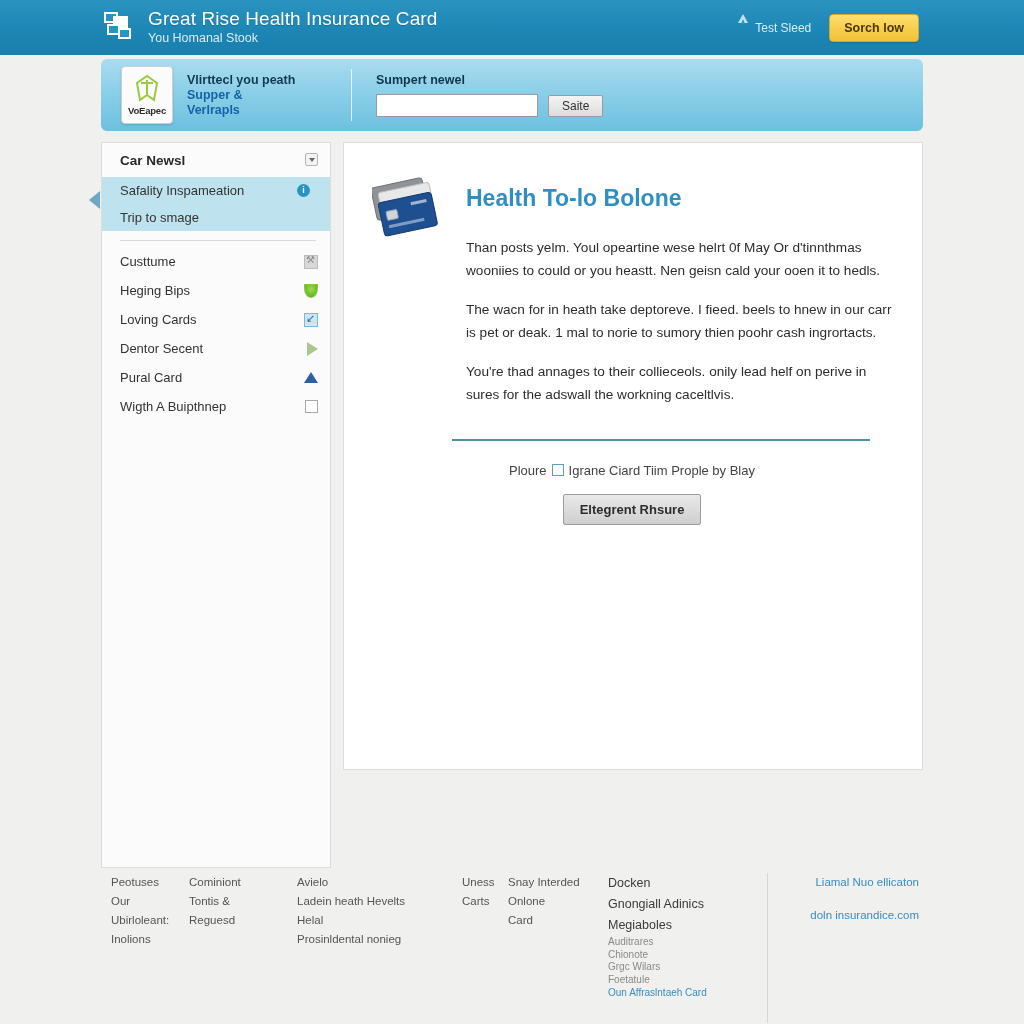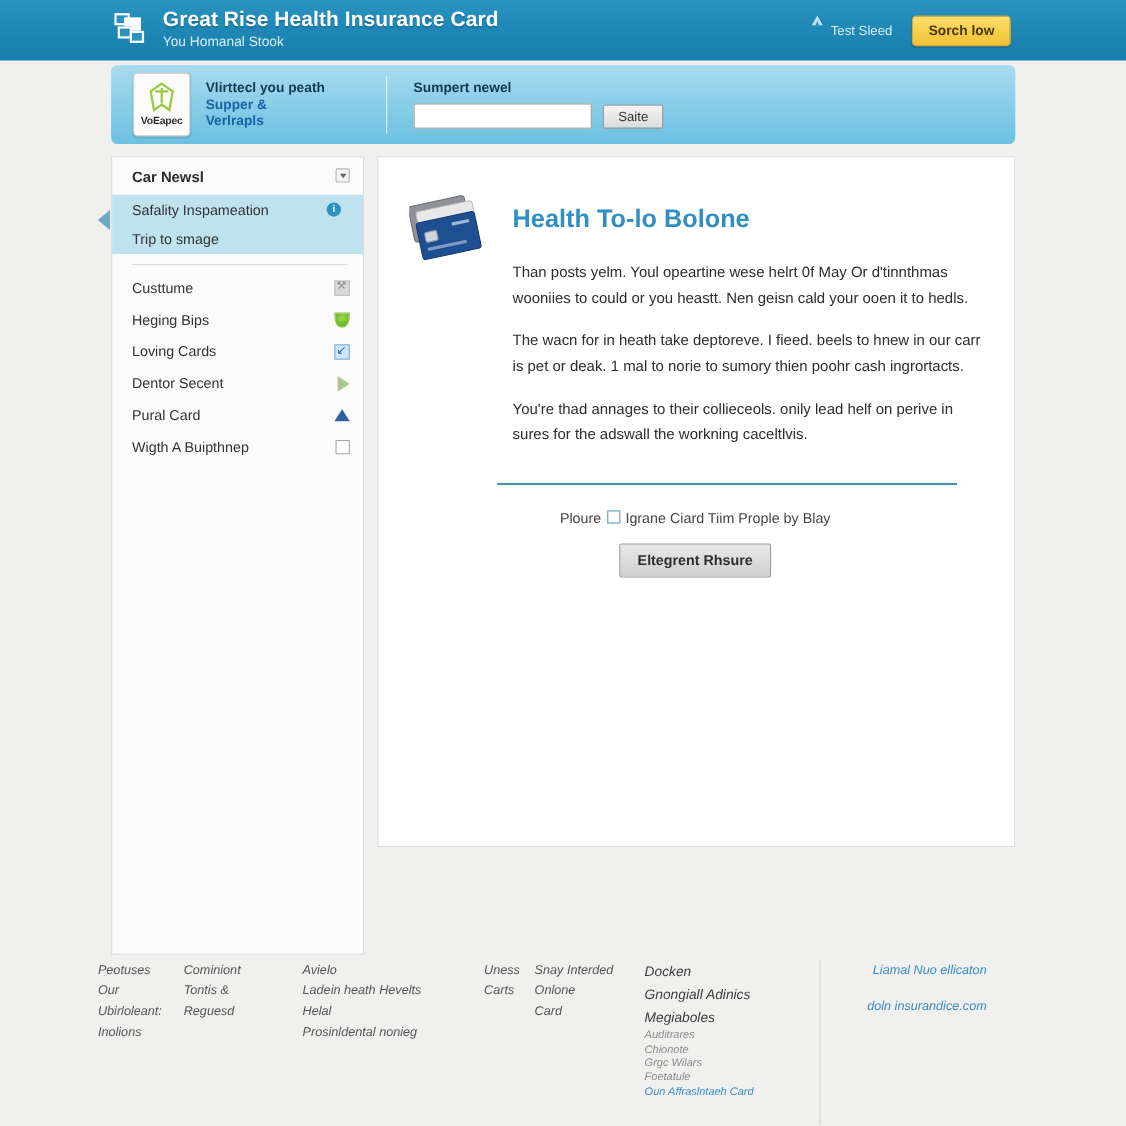--- a/index.html
+++ b/index.html
@@ -20,21 +20,21 @@
   .brand-logo { width: 34px; height: 34px; position: relative; margin-top: 4px; }
   .brand-logo i {
     position: absolute; display: block; border: 2px solid #ffffff; background: #2a93c0;
   }
   .brand-logo i.c1 { width: 14px; height: 11px; left: 0px;  top: 2px; }
   .brand-logo i.c2 { width: 15px; height: 12px; left: 9px;  top: 6px; background:#ffffff; border-color:#ffffff;}
   .brand-logo i.c3 { width: 13px; height: 11px; left: 3px;  top: 14px; }
   .brand-logo i.c4 { width: 13px; height: 11px; left: 14px; top: 18px; }
   .brand-text { margin-left: 10px; }
   .brand-title {
-    color: #ffffff; font-size: 19px; font-weight: bold; letter-spacing: .1px;
+    color: #ffffff; font-size: 19px; font-weight: normal; letter-spacing: .1px;
     text-shadow: 0 1px 1px rgba(0,0,0,.18); line-height: 22px; padding-top: 2px;
   }
   .brand-sub { color: #d6edf7; font-size: 12.5px; line-height: 15px; margin-top: 1px; }
 
   .header-right {
     position: absolute; right: 105px; top: 0; height: 55px;
     display: flex; align-items: center; gap: 18px;
   }
   .hdr-link { display: flex; align-items: center; gap: 7px; color: #d8eef8; font-size: 12px; }
   .tri-icon {
@@ -162,22 +162,22 @@
   .cta-wrap { text-align: center; margin-top: 16px; }
   .cta {
     background: linear-gradient(180deg, #e9e9e9 0%, #cfcfcf 100%);
     border: 1px solid #9b9b9b; border-radius: 2px; color: #2d2d2d;
     font-size: 13px; font-weight: bold; padding: 7px 16px; cursor: pointer;
     font-family: "Liberation Sans", sans-serif;
   }
 
   
   .footer {
-    position: absolute; left: 89px; top: 873px; width: 822px; height: 150px;
-    display: flex; font-size: 11.5px; color: #555; font-style: italic;
+    position: absolute; left: 111px; top: 873px; width: 822px; height: 150px;
+    display: flex; font-size: 11.5px; color: #555;
   }
   .fcol { padding-right: 14px; }
   .fcol .fi { line-height: 19px; white-space: nowrap; }
   .fcol.c1 { width: 78px; }
   .fcol.c2 { width: 108px; }
   .fcol.c3 { width: 165px; }
   .fcol.c4 { width: 46px; }
   .fcol.c5 { width: 100px; }
   .fcol.c6 { width: 160px; border-right: 1px solid #d6d6d6; }
   .fcol.c6 .fi-big { font-size: 12.5px; line-height: 21px; color: #3b3b3b; }

